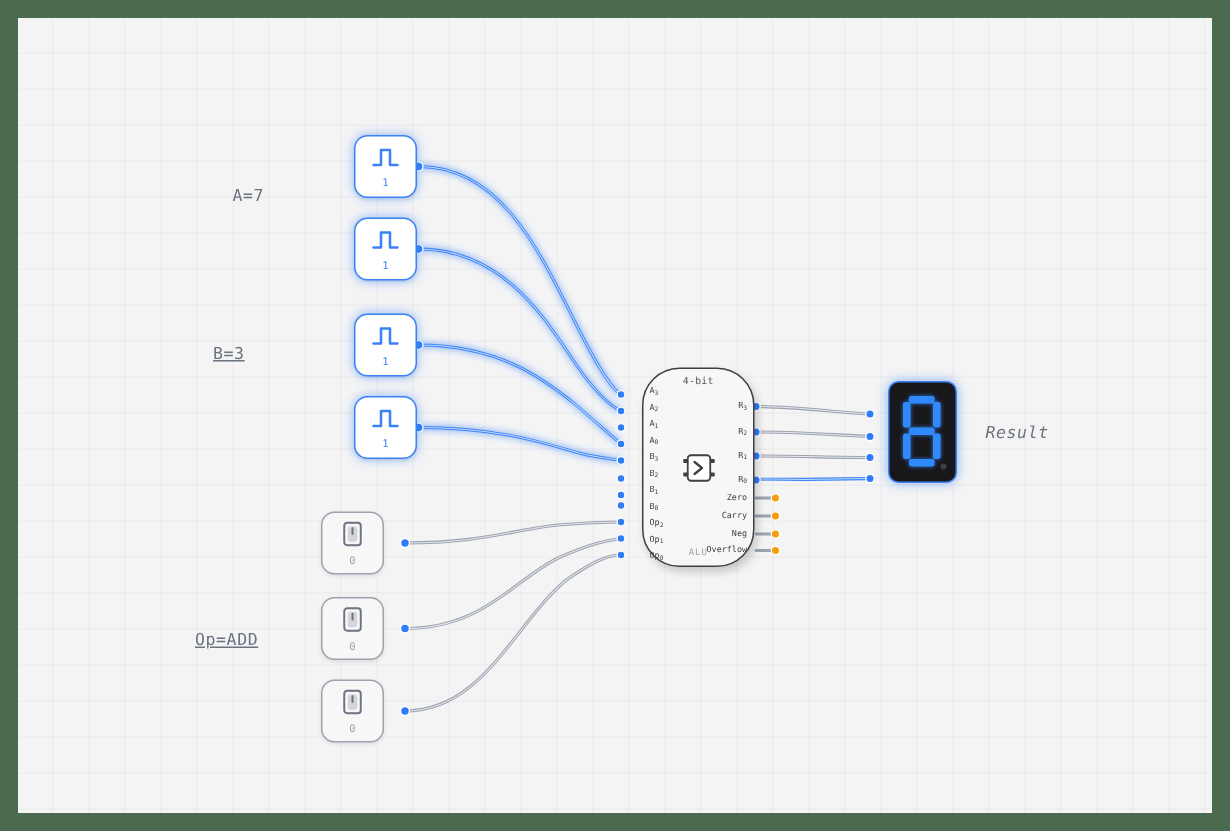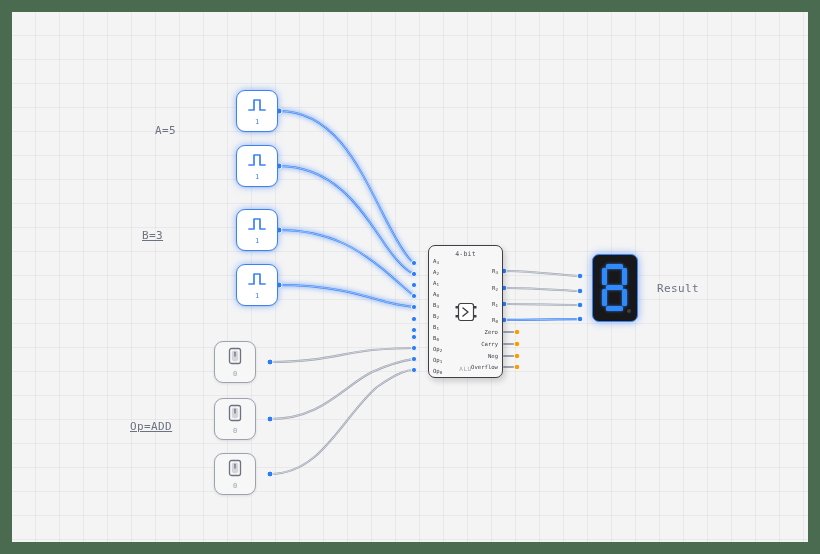--- a/index.html
+++ b/index.html
@@ -294,24 +294,24 @@
         <circle cx="505" cy="344" r="2.8" fill="#f59e0b" stroke="#ffffff" stroke-width="0.9"></circle>
         <circle cx="505" cy="355" r="2.8" fill="#f59e0b" stroke="#ffffff" stroke-width="0.9"></circle>
 
         <circle cx="568" cy="264" r="2.8" fill="#2f7df6" stroke="#ffffff" stroke-width="0.9"></circle>
         <circle cx="568" cy="279" r="2.8" fill="#2f7df6" stroke="#ffffff" stroke-width="0.9"></circle>
         <circle cx="568" cy="293" r="2.8" fill="#2f7df6" stroke="#ffffff" stroke-width="0.9"></circle>
         <circle cx="568" cy="307" r="2.8" fill="#2f7df6" stroke="#ffffff" stroke-width="0.9"></circle>
       </g>
     </svg>
 
-    <div class="annot" style="left:143px; top:112px;">A=5</div>
+    <div class="annot" style="left:143px; top:112px;">A=7</div>
     <div class="annot" style="left:130px; top:217px;text-decoration:underline;">B=3</div>
     <div class="annot" style="left:118px; top:408px;text-decoration:underline;">Op=ADD</div>
-    <div class="annot" style="left:645px; top:270px;">Result</div>
+    <div class="annot" style="left:645px; top:270px;font-style:italic;">Result</div>
 
     <div class="node pulse-node" style="left:224px; top:78px;">
       <span class="glyph">
         <svg width="18" height="16" viewBox="0 0 18 16" fill="none" stroke="currentColor" stroke-width="1.7" stroke-linecap="round" stroke-linejoin="round">
           <path d="M1 13 H6 V3 H12 V13 H17"></path>
         </svg>
       </span>
       <span class="state">1</span>
     </div>
 
@@ -368,21 +368,21 @@
       <span class="glyph">
         <svg width="16" height="18" viewBox="0 0 16 18" fill="none" stroke="currentColor" stroke-width="1.3">
           <rect x="2.5" y="1.5" width="11" height="15" rx="2"></rect>
           <rect x="5.5" y="4.5" width="5" height="9" rx="1.4" fill="currentColor" opacity="0.25"></rect>
           <path d="M8 5.2 V9" stroke-linecap="round"></path>
         </svg>
       </span>
       <span class="state">0</span>
     </div>
 
-    <div id="alu-chip" style="left:416px; top:233px;">
+    <div id="alu-chip" style="left:416px; top:233px;border-radius:25px;">
 
       <div id="alu-title">4-bit</div>
 
       <div class="pin-label in" style="top:13px;"><span>A</span><sub>3</sub></div>
       <div class="pin-label in" style="top:24px;"><span>A</span><sub>2</sub></div>
       <div class="pin-label in" style="top:35px;"><span>A</span><sub>1</sub></div>
       <div class="pin-label in" style="top:46px;"><span>A</span><sub>0</sub></div>
       <div class="pin-label in" style="top:57px;"><span>B</span><sub>3</sub></div>
       <div class="pin-label in" style="top:68px;"><span>B</span><sub>2</sub></div>
       <div class="pin-label in" style="top:79px;"><span>B</span><sub>1</sub></div>

